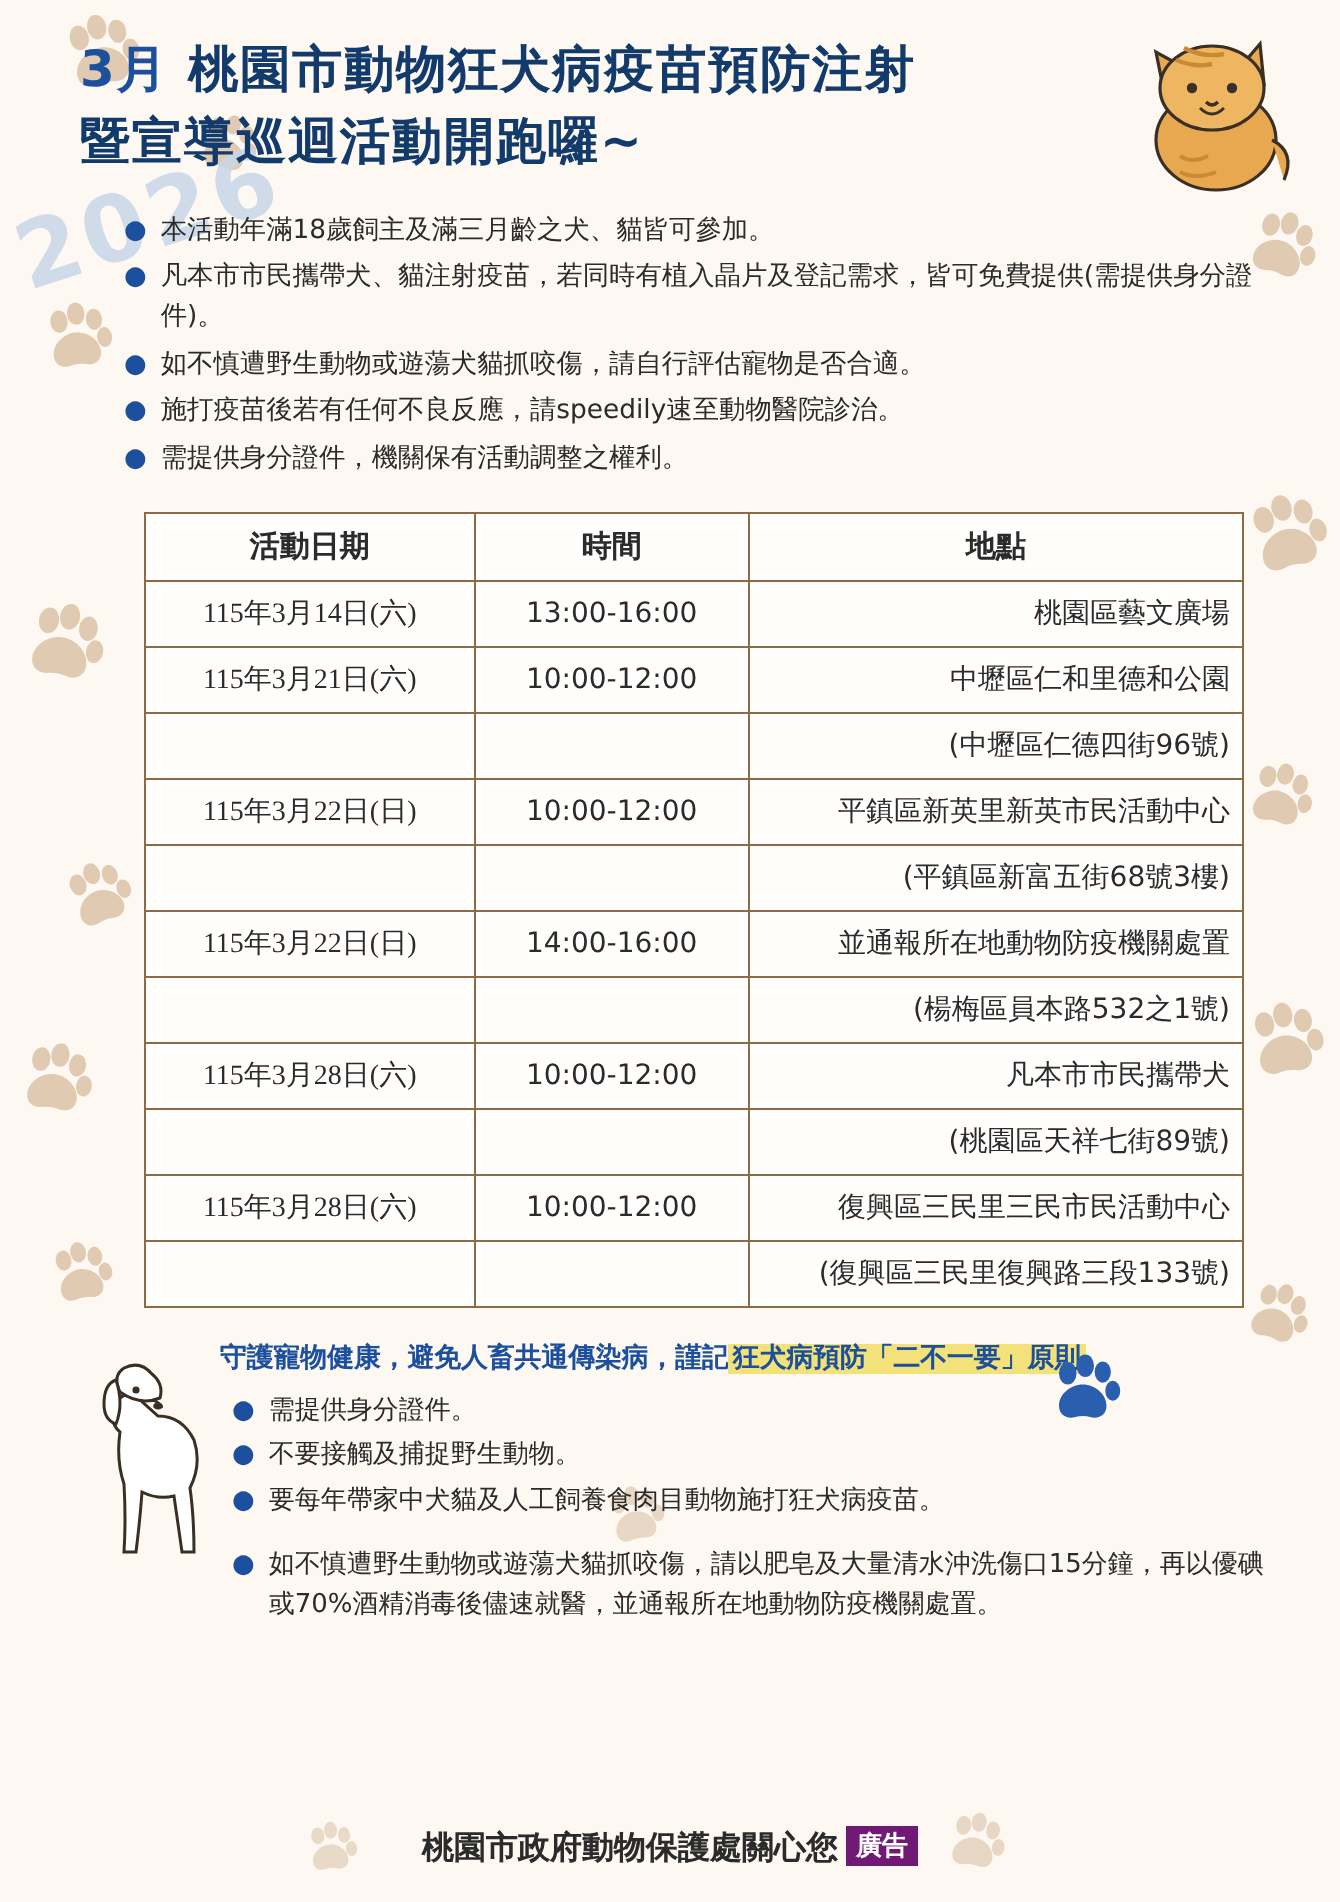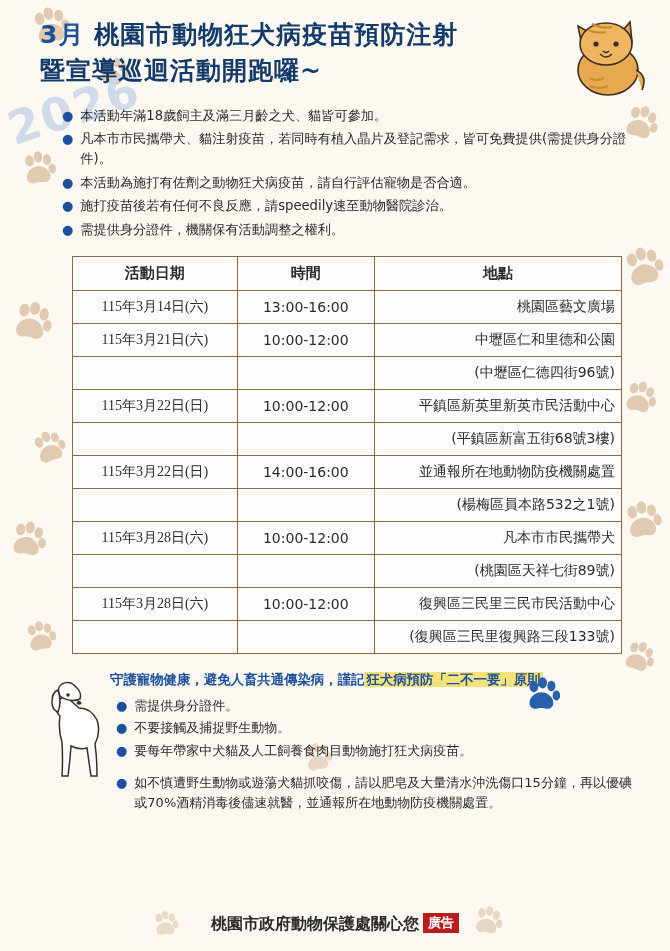--- a/index.html
+++ b/index.html
@@ -183,21 +183,21 @@
     left: 0; right: 0;
     bottom: 16px;
     text-align: center;
     font-size: 16px;
     font-weight: 700;
     color: #2b2b2b;
     z-index: 4;
   }
   .signature .ad {
     display: inline-block;
-    background: #b91c1c;
+    background: #701a75;
     color: #fff;
     font-size: 13px;
     padding: 1px 5px;
     margin-left: 4px;
     vertical-align: 2px;
   }
 </style>
 </head>
 <body>
 
@@ -401,21 +401,21 @@
   <div class="note-item">
     <span class="note-bullet">●</span>
     <span>本活動年滿18歲飼主及滿三月齡之犬、貓皆可參加。</span>
   </div>
   <div class="note-item">
     <span class="note-bullet">●</span>
     <span>凡本市市民攜帶犬、貓注射疫苗，若同時有植入晶片及登記需求，皆可免費提供(需提供身分證件)。</span>
   </div>
   <div class="note-item">
     <span class="note-bullet">●</span>
-    <span>本活動為施打有佐劑之動物狂犬病疫苗，請自行評估寵物是否合適。</span>
+    <span>如不慎遭野生動物或遊蕩犬貓抓咬傷，請自行評估寵物是否合適。</span>
   </div>
   <div class="note-item">
     <span class="note-bullet">●</span>
     <span>施打疫苗後若有任何不良反應，請speedily速至動物醫院診治。</span>
   </div>
   <div class="note-item">
     <span class="note-bullet">●</span>
     <span>需提供身分證件，機關保有活動調整之權利。</span>
   </div>
 </div>

